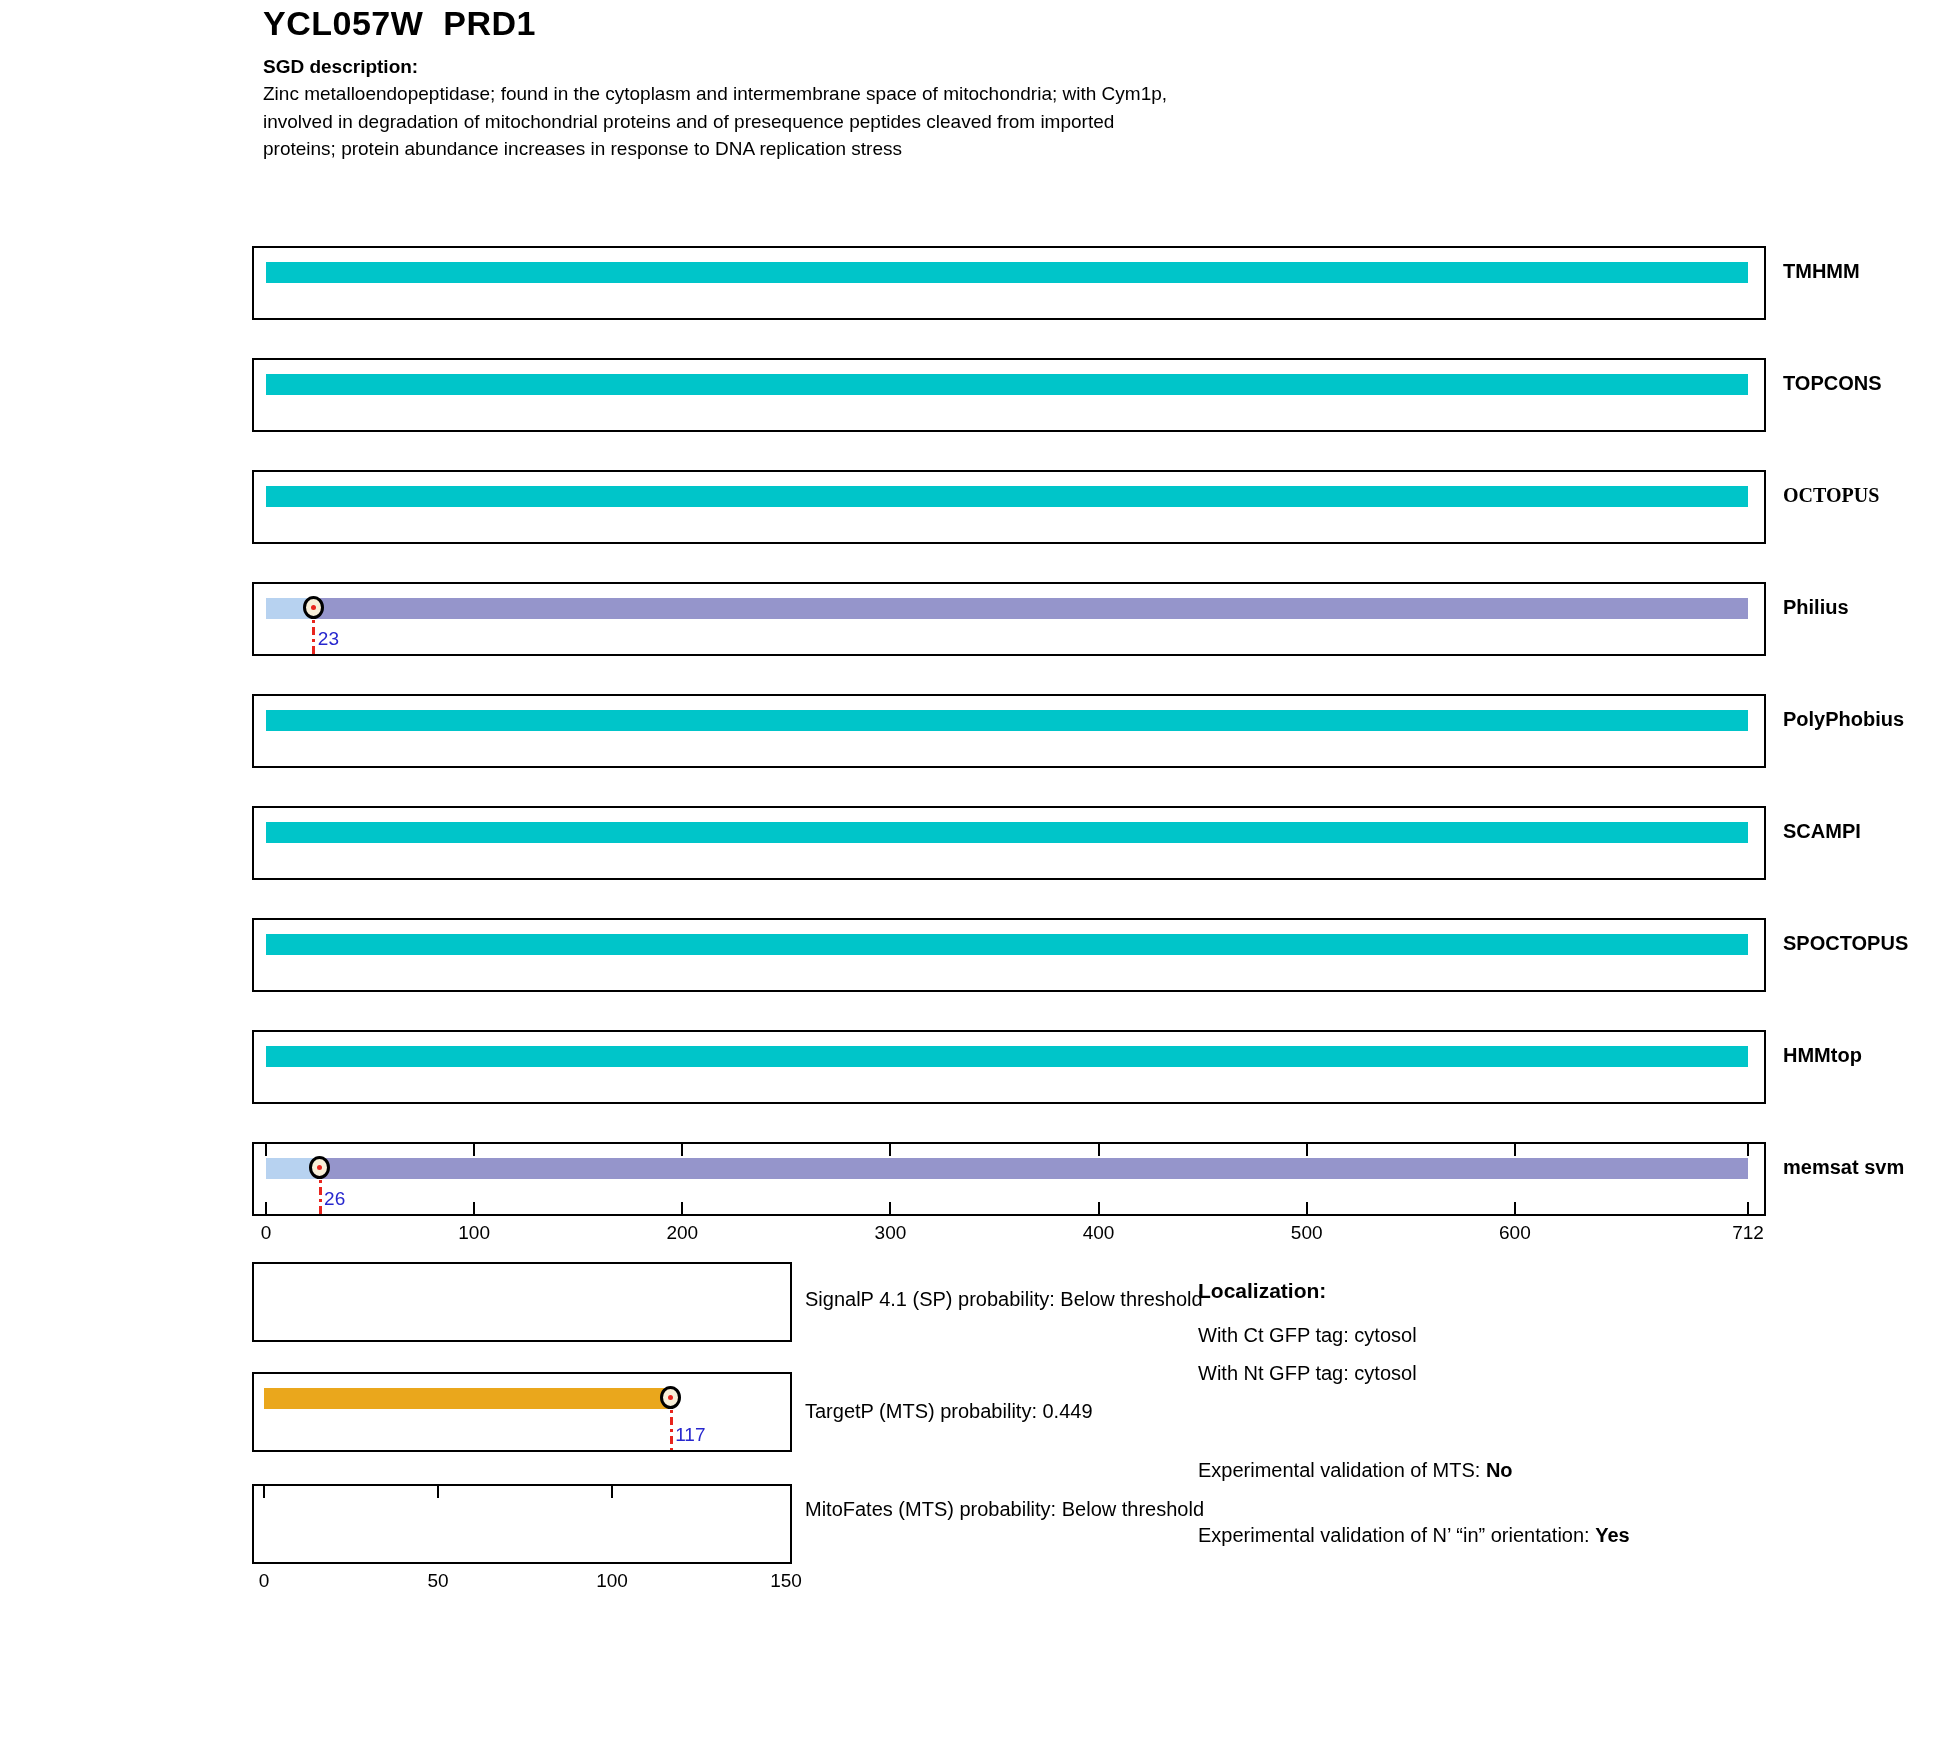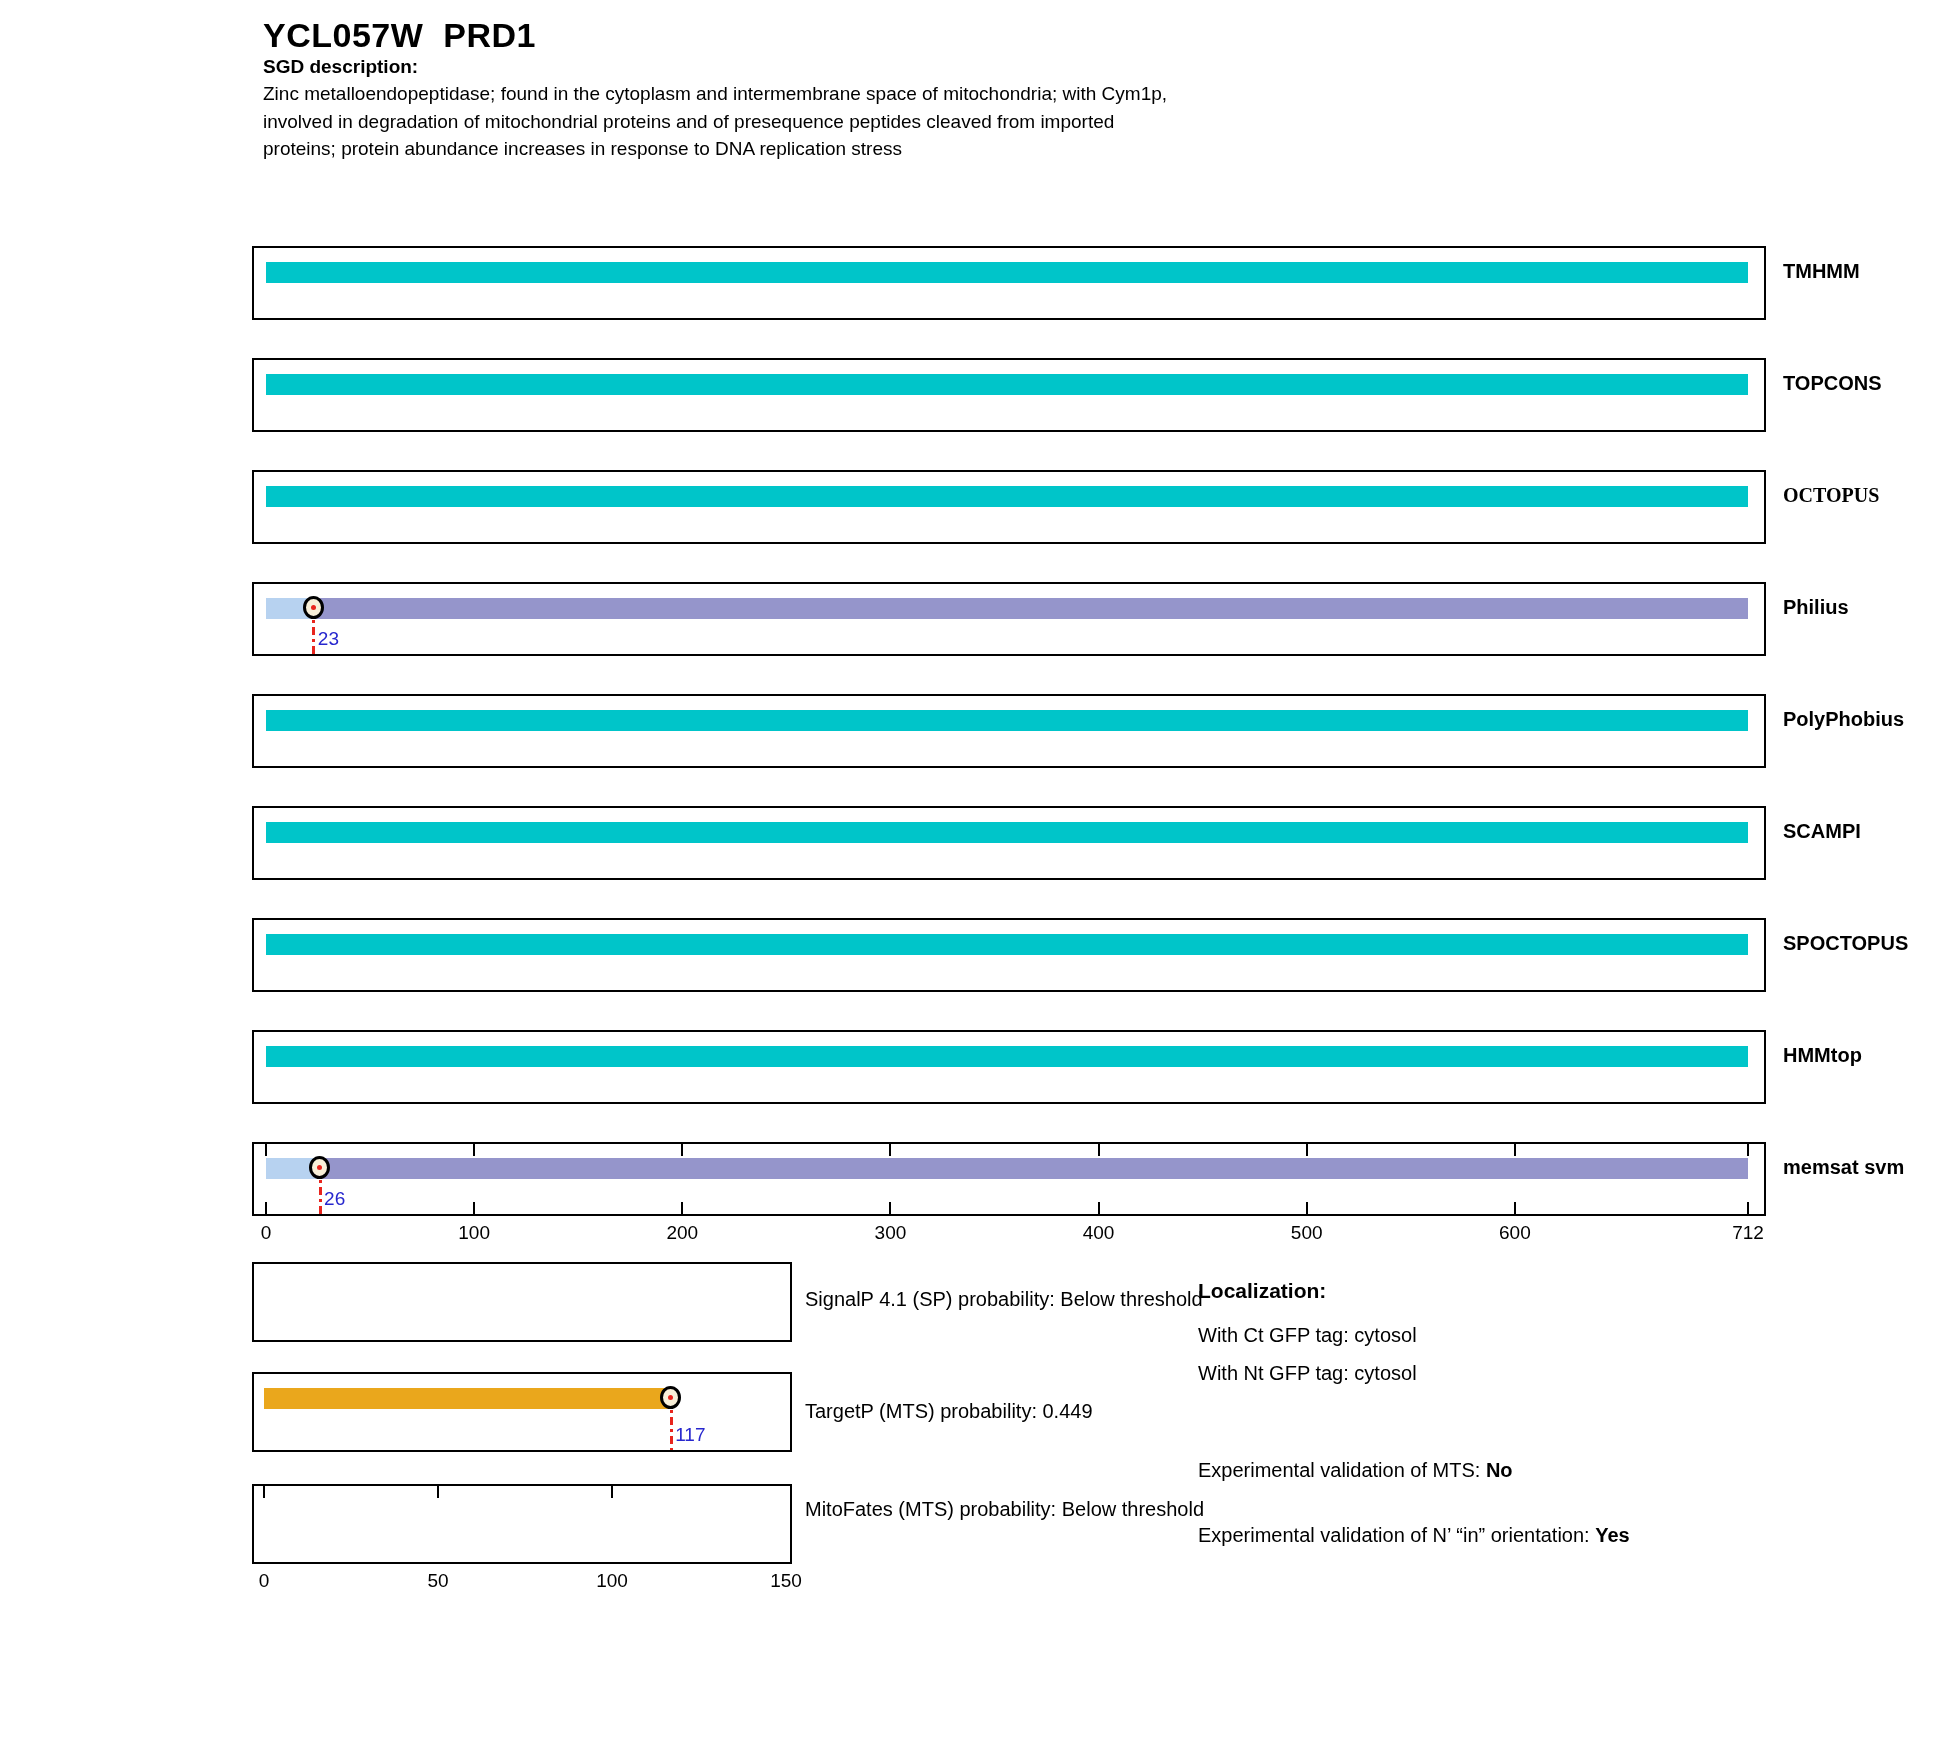--- a/index.html
+++ b/index.html
@@ -1,19 +1,19 @@
 <!DOCTYPE html>
 <html><head>
 <meta charset="utf-8">
 <style>
   html,body{margin:0;padding:0;background:#fff;}
   .page{position:relative;width:1950px;height:1761px;background:#fff;overflow:hidden;
         font-family:"Liberation Sans",sans-serif;color:#000;}
   .abs{position:absolute;}
-  .page-title{left:263px;top:16px;font-size:34px;font-weight:bold;white-space:pre;letter-spacing:.5px;text-align:right;}
+  .page-title{left:263px;top:4px;font-size:34px;font-weight:bold;white-space:pre;letter-spacing:.5px;text-align:right;}
   .sgd-label{left:263px;top:56px;font-size:19px;font-weight:bold;}
   .sgd-desc{left:263px;top:80px;font-size:19px;line-height:27.5px;}
   .legend{left:1322px;top:4px;}
   .legend-title{font-size:22px;font-weight:bold;margin:0 0 8px 0;}
   .legend-item{font-size:21px;font-weight:bold;line-height:34.5px;white-space:nowrap;}
 
   .trackbox{position:absolute;left:252px;width:1514px;height:74px;border:2px solid #000;
             box-sizing:border-box;background:#fff;}
   .smallbox{position:absolute;left:252px;width:540px;height:80px;border:2px solid #000;
             box-sizing:border-box;background:#fff;}

